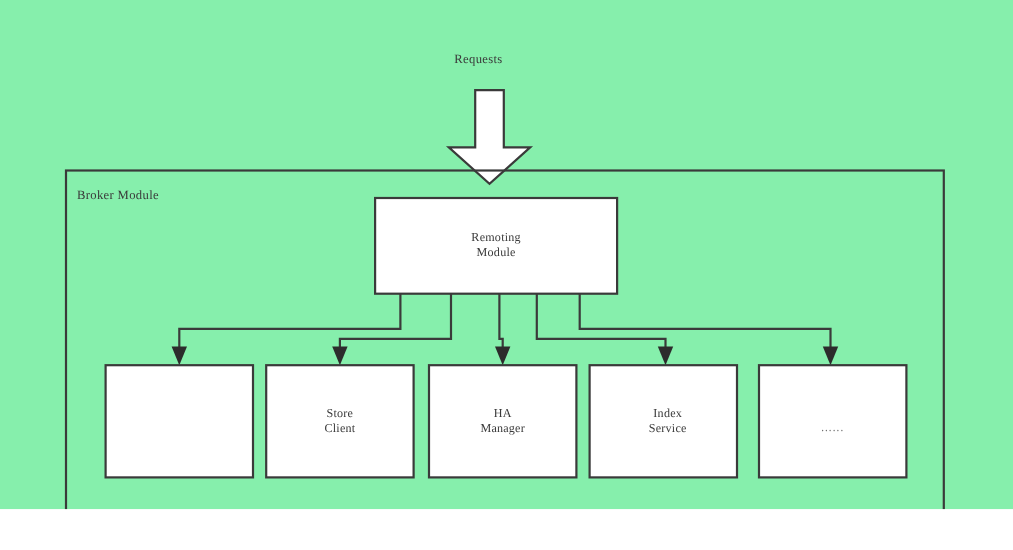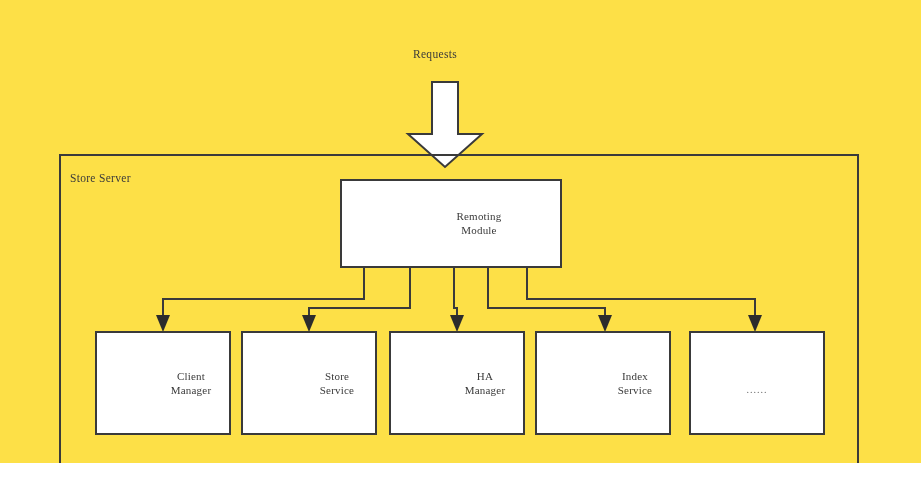--- a/index.html
+++ b/index.html
@@ -4,42 +4,41 @@
 <style>
   html, body {
     margin: 0;
     padding: 0;
     background: #ffffff;
   }
   #stage {
     position: relative;
     width: 921px;
     height: 463px;
-    background: #fde047;
+    background: #86efac;
     overflow: hidden;
     font-family: "Liberation Serif", "DejaVu Serif", serif;
   }
   #diagram-svg {
     position: absolute;
     left: 0;
     top: 0;
     width: 921px;
     height: 500px;
   }
   .box-label {
     position: absolute;
     text-align: center;
     color: #3a3a3a;
     font-family: "Liberation Serif", "DejaVu Serif", serif;
     font-size: 11px;
     line-height: 14px;
     letter-spacing: 0.2px;
     white-space: pre-line;
     pointer-events: none;
-    margin-left: 28px;
   }
   .caption {
     position: absolute;
     color: #3a3a3a;
     font-family: "Liberation Serif", "DejaVu Serif", serif;
     font-size: 11.5px;
     letter-spacing: 0.3px;
   }
   .dots-label {
     position: absolute;
@@ -80,30 +79,28 @@
 
     <rect x="96" y="332" width="134" height="102" fill="#ffffff" stroke="#3a3a3a" stroke-width="2"></rect>
     <rect x="242" y="332" width="134" height="102" fill="#ffffff" stroke="#3a3a3a" stroke-width="2"></rect>
     <rect x="390" y="332" width="134" height="102" fill="#ffffff" stroke="#3a3a3a" stroke-width="2"></rect>
     <rect x="536" y="332" width="134" height="102" fill="#ffffff" stroke="#3a3a3a" stroke-width="2"></rect>
     <rect x="690" y="332" width="134" height="102" fill="#ffffff" stroke="#3a3a3a" stroke-width="2"></rect>
   </svg>
 
   <div class="caption" style="left:413px; top:48px;">Requests</div>
 
-  <div class="caption" style="left:70px; top:172px;">Store Server</div>
+  <div class="caption" style="left:70px; top:172px;">Broker Module</div>
 
   <div class="box-label" style="left:341px; top:209px; width:220px;">Remoting
 Module</div>
 
-  <div class="box-label" style="left:96px; top:369px; width:134px;">Client
-Manager</div>
 
   <div class="box-label" style="left:242px; top:369px; width:134px;">Store
-Service</div>
+Client</div>
 
   <div class="box-label" style="left:390px; top:369px; width:134px;">HA
 Manager</div>
 
   <div class="box-label" style="left:540px; top:369px; width:134px;">Index
 Service</div>
 
   <div class="dots-label" style="left:690px; top:384px; width:134px;">......</div>
 
 </div>

